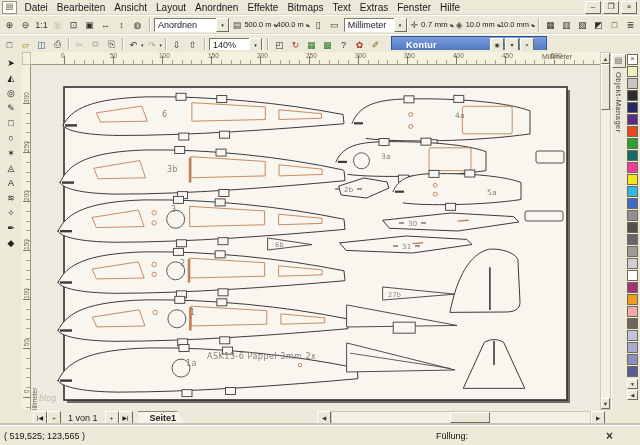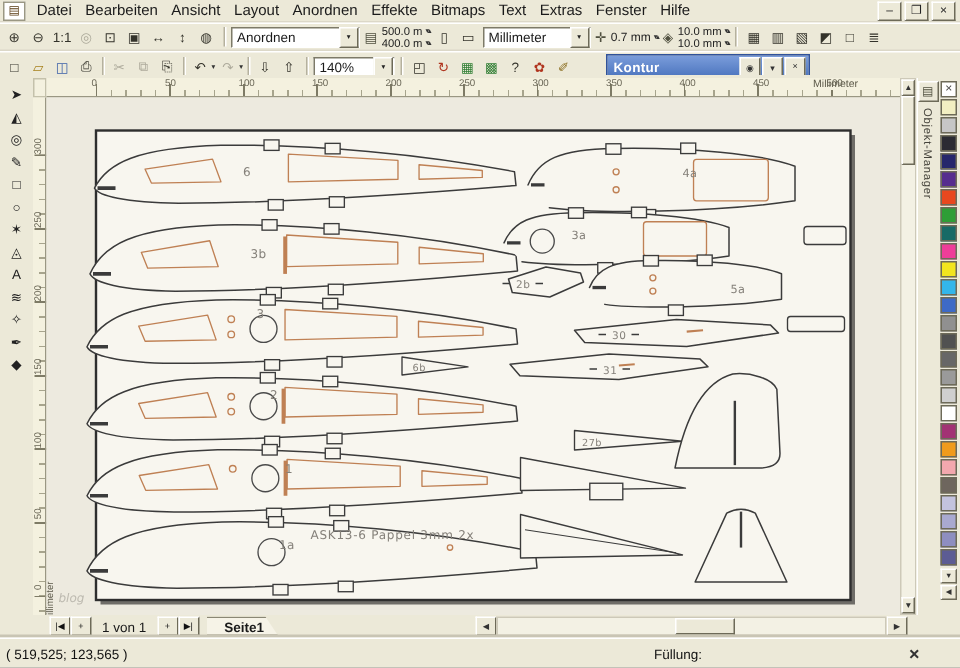--- a/index.html
+++ b/index.html
@@ -23,27 +23,27 @@
         font-size:9px;color:#33322a;background:#ece9d8;}
   .tbtn.dis{color:#aeab9c;}
   .tsep{width:1px;height:13px;background:#b5b19e;box-shadow:1px 0 0 #fff;margin:0 2px;}
   .dd{font-size:5px;color:#333;margin-left:-1px;}
   .combo{height:14px;background:#fff;border:1px solid;border-color:#7d7a68 #fff #fff #7d7a68;
          display:inline-flex;align-items:center;font-size:9px;padding-left:3px;box-sizing:border-box;}
   .combo-val{flex:1;white-space:nowrap;overflow:hidden;}
   .combo-dd{width:11px;height:12px;background:#ece9d8;border:1px solid;border-color:#fff #6d6a58 #6d6a58 #fff;
             display:inline-flex;align-items:center;justify-content:center;font-size:5px;color:#222;margin-left:2px;}
   .w86{width:86px;} .w72{width:72px;} .w96{width:96px;} .w54{width:54px;}
-  .dualrows{display:flex;flex-direction:column;justify-content:center;}
+  .dualrows{display:flex;justify-content:center;}
   .drow{display:flex;align-items:center;height:8px;font-size:7.5px;white-space:nowrap;color:#222;}
   .onerow{display:flex;align-items:center;font-size:8px;white-space:nowrap;color:#222;}
   .spin{font-size:5px;letter-spacing:-1px;margin-left:2px;color:#333;}
   .mini-icon{font-size:9px;color:#50503f;padding:0 1px;}
   
-  .dockerbar{width:130px;height:15px;margin-left:19px;display:flex;align-items:center;padding:0 2px;
+  .dockerbar{width:130px;height:15px;margin-left:6px;display:flex;align-items:center;padding:0 12px;
              background:linear-gradient(180deg,#7b9ddb,#43６)}
   .dockerbar{background:linear-gradient(180deg,#7b9ddb,#4a73bd);border:1px solid #30529a;color:#fff;font-size:9px;}
   .docker-title{flex:1;padding-left:2px;font-weight:bold;letter-spacing:.2px;}
   .dkbtn{width:12px;height:11px;background:#ece9d8;color:#333;border:1px solid;
          border-color:#fff #6d6a58 #6d6a58 #fff;font-size:6px;display:inline-flex;
          align-items:center;justify-content:center;margin-left:1px;}
   
   .workspace{position:absolute;left:0;top:50px;width:640px;height:360px;background:#ece9d8;}
   .toolbox{position:absolute;left:0;top:2px;width:22px;height:356px;display:flex;flex-direction:column;
            align-items:center;padding-top:4px;gap:1px;box-sizing:border-box;}

